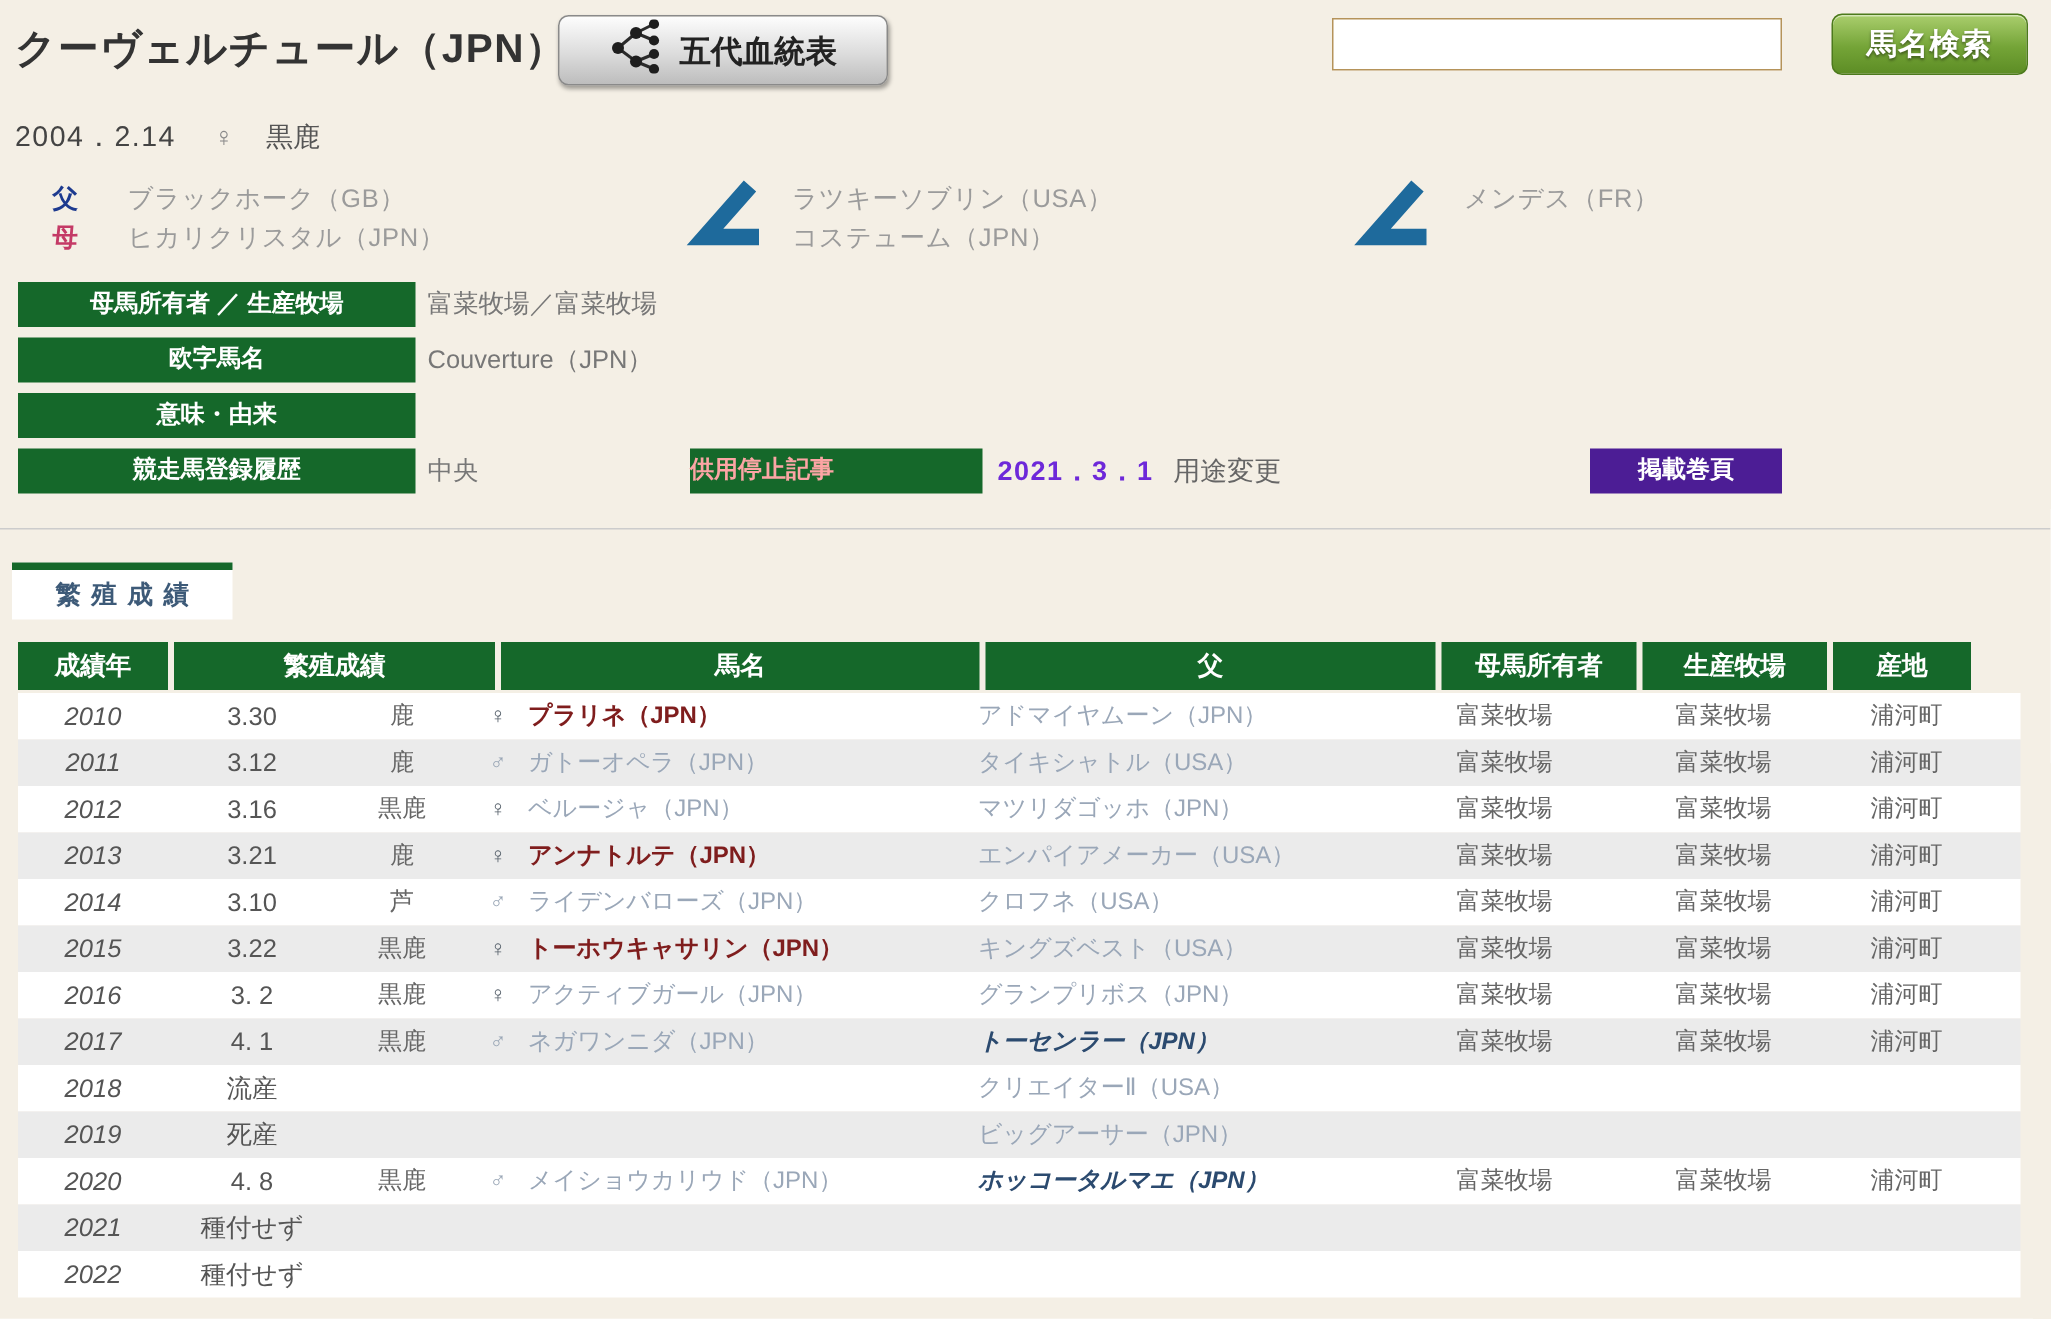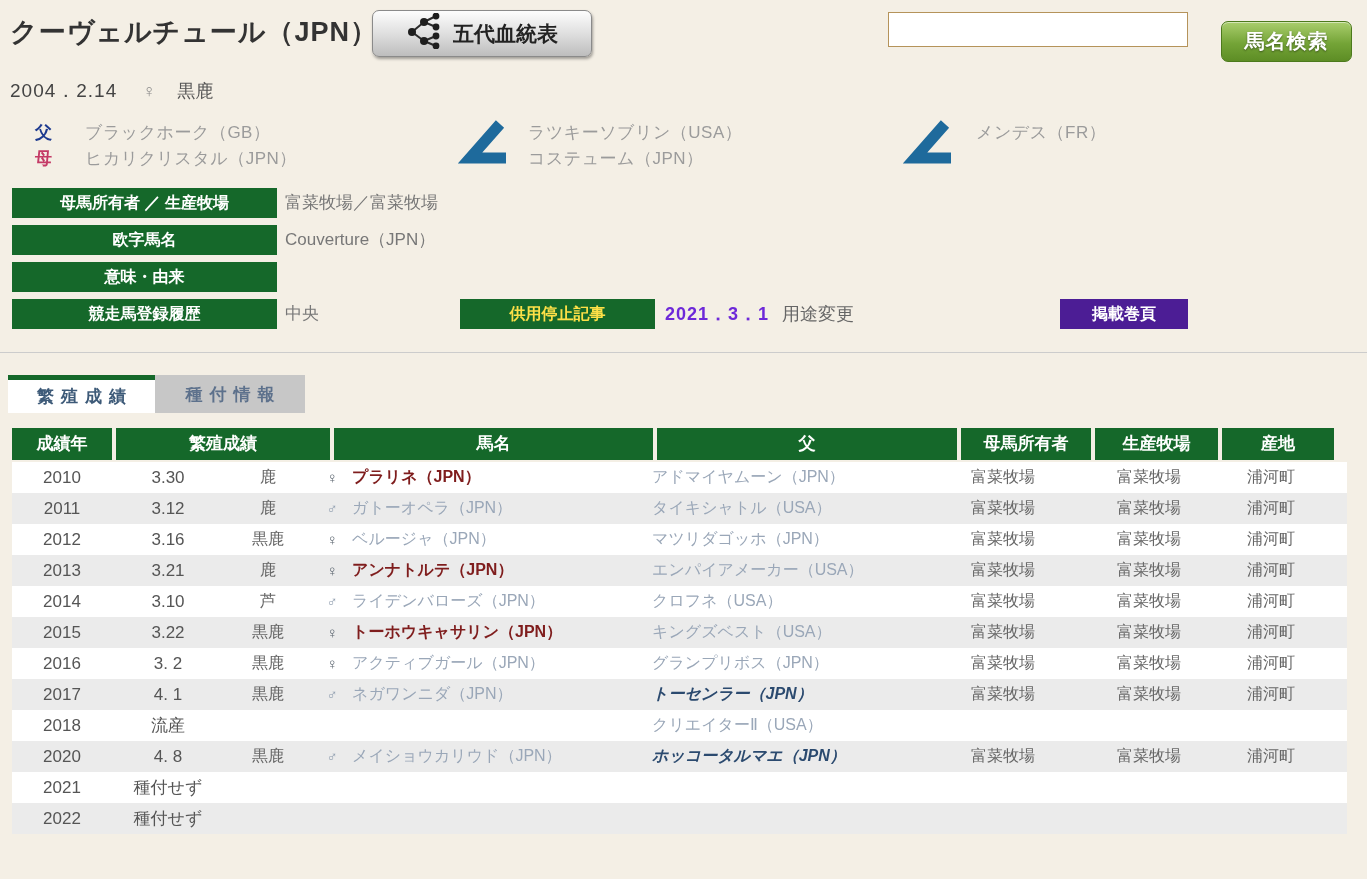--- a/index.html
+++ b/index.html
@@ -11,21 +11,21 @@
   .ped-btn { position:absolute; left:372px; top:10px; width:220px; height:47px;
     border:1px solid #8a8a8a; border-radius:7px;
     background:linear-gradient(#fdfdfd,#dcdcdc 55%,#bdbdbd);
     box-shadow:1px 2px 3px rgba(0,0,0,.35);
     display:flex; align-items:center; justify-content:center; gap:9px;
     font-size:21px; font-weight:bold; color:#222; cursor:pointer; }
 
   .search-input { position:absolute; left:888px; top:12px; width:300px; height:35px;
     border:1px solid #b5935a; background:#fff; font-size:17px; padding:0 8px; }
 
-  .search-btn { position:absolute; left:1221px; top:21px; width:131px; height:41px;
+  .search-btn { position:absolute; left:1221px; top:9px; width:131px; height:41px;
     border:1px solid #4c7a1c; border-radius:7px;
     background:linear-gradient(#aace6d,#74a437 55%,#5d8d25);
     color:#fff; font-size:20px; font-weight:bold; letter-spacing:1px;
     text-shadow:0 1px 2px rgba(0,0,0,.45); box-shadow:inset 0 1px 0 rgba(255,255,255,.5);
     cursor:pointer; }
 
   .birth-row { position:absolute; left:10px; top:78px; font-size:19px; color:#444; }
   .birth-date { font-weight:normal; letter-spacing:1px; }
   .birth-sex { color:#8a8a8a; margin-left:20px; font-size:18px; }
   .birth-coat { color:#555; margin-left:16px; font-size:18px; }
@@ -33,45 +33,45 @@
   .ped-label { position:absolute; font-size:17px; font-weight:bold; }
   .ped-label.sire { color:#1d3a8f; }
   .ped-label.dam { color:#c43a66; }
   .ped-name { position:absolute; font-size:17px; color:#9b9b9b; letter-spacing:0.5px; }
   .angle-icon { position:absolute; }
 
   .info-label { position:absolute; left:12px; width:265px; height:30px; background:#15682a;
     color:#fff; font-size:16px; font-weight:bold; text-align:center; line-height:30px; }
   .info-value { position:absolute; left:285px; height:30px; line-height:30px; font-size:17px; color:#777; }
   .suspension-label { position:absolute; left:460px; top:299px; width:195px; height:30px; background:#15682a;
-    color:#fde047; font-size:16px; font-weight:bold; text-align:center; line-height:30px; }
+    color:#fca5a5; font-size:16px; font-weight:bold; text-align:left; line-height:30px; }
   .suspension-value { position:absolute; left:665px; top:299px; height:30px; line-height:30px; font-size:18px; }
   .susp-date { color:#6d28d9; font-weight:bold; letter-spacing:1px; }
   .susp-note { color:#666; margin-left:8px; }
   .volume-btn { position:absolute; left:1060px; top:299px; width:128px; height:30px; background:#4c1d95;
     border:none; color:#fff; font-size:16px; font-weight:bold; line-height:30px; text-align:center; cursor:pointer; }
 
   .divider { position:absolute; left:0; top:352px; width:1367px; height:1px; background:#ccc; }
 
   .tabs { position:absolute; left:8px; top:375px; display:flex; }
   .tab { height:38px; display:flex; align-items:center; justify-content:center;
     font-size:17px; font-weight:bold; letter-spacing:7px; padding-left:7px; cursor:pointer; }
   .tab-active { width:147px; background:#fff; border-top:5px solid #15682a; color:#3d5a78; }
   .tab-inactive { width:150px; background:#c7c7c7; color:#5d718c; }
 
   .btable { position:absolute; left:12px; top:428px; width:1335px; }
   .thead { display:flex; gap:4px; height:32px; }
   .th { background:#15682a; color:#fff; font-size:17px; font-weight:bold; text-align:center; line-height:32px; }
   .th-year{width:100px} .th-breed{width:214px} .th-name{width:319px} .th-sire{width:300px}
-  .th-owner{width:130px} .th-farm{width:123px} .th-origin{width:112px}
+  .th-owner{width:130px} .th-farm{width:123px} .th-origin{width:92px}
 
   .tbody { margin-top:2px; }
   .trow { display:flex; height:31px; align-items:center; background:#fff; font-size:16px; }
   .trow:nth-of-type(even) { background:#ebebeb; }
-  .c-year{width:100px; text-align:center; color:#555; font-size:17px;}
+  .c-year{width:100px; text-align:center; color:#555; font-size:17px;font-style:italic;}
   .c-date{width:112px; text-align:center; color:#555; font-size:17px;}
   .c-coat{width:88px; text-align:center; color:#666;}
   .c-sex{width:40px; text-align:center; font-size:15px;}
   .c-name{width:300px; color:#9aa7b8; cursor:pointer;}
   .c-sire{width:305px; color:#9aa7b8; cursor:pointer;}
   .c-owner{width:160px; padding-left:14px; color:#666;}
   .c-farm{width:130px; color:#666;}
   .c-origin{width:100px; color:#666;}
   .bold { color:#7f1d1d; font-weight:bold; }
   .bolditalic { color:#2b4a6f; font-weight:bold; font-style:italic; }
@@ -151,21 +151,20 @@
   <div class="suspension-value">
     <span class="susp-date">2021．3．1</span>
     <span class="susp-note">用途変更</span>
   </div>
   <button class="volume-btn">掲載巻頁</button>
 
   <div class="divider"></div>
 
   <div class="tabs">
     <div class="tab tab-active">繁殖成績</div>
-    <div class="tab tab-inactive">種付情報</div>
   </div>
 
   <div class="btable">
     <div class="thead">
       <div class="th th-year">成績年</div>
       <div class="th th-breed">繁殖成績</div>
       <div class="th th-name">馬名</div>
       <div class="th th-sire">父</div>
       <div class="th th-owner">母馬所有者</div>
       <div class="th th-farm">生産牧場</div>
@@ -274,20 +273,31 @@
           <div class="c-date">流産</div>
           <div class="c-coat"></div>
           <div class="c-sex"></div>
           <div class="c-name plain"></div>
           <div class="c-sire plain">クリエイターⅡ（USA）</div>
           <div class="c-owner"></div>
           <div class="c-farm"></div>
           <div class="c-origin"></div>
         </div>
 
+        <div class="trow">
+          <div class="c-year">2019</div>
+          <div class="c-date">死産</div>
+          <div class="c-coat"></div>
+          <div class="c-sex"></div>
+          <div class="c-name plain"></div>
+          <div class="c-sire plain">ビッグアーサー（JPN）</div>
+          <div class="c-owner"></div>
+          <div class="c-farm"></div>
+          <div class="c-origin"></div>
+        </div>
 
         <div class="trow">
           <div class="c-year">2020</div>
           <div class="c-date">4. 8</div>
           <div class="c-coat">黒鹿</div>
           <div class="c-sex m">♂</div>
           <div class="c-name plain">メイショウカリウド（JPN）</div>
           <div class="c-sire bolditalic">ホッコータルマエ（JPN）</div>
           <div class="c-owner">富菜牧場</div>
           <div class="c-farm">富菜牧場</div>

